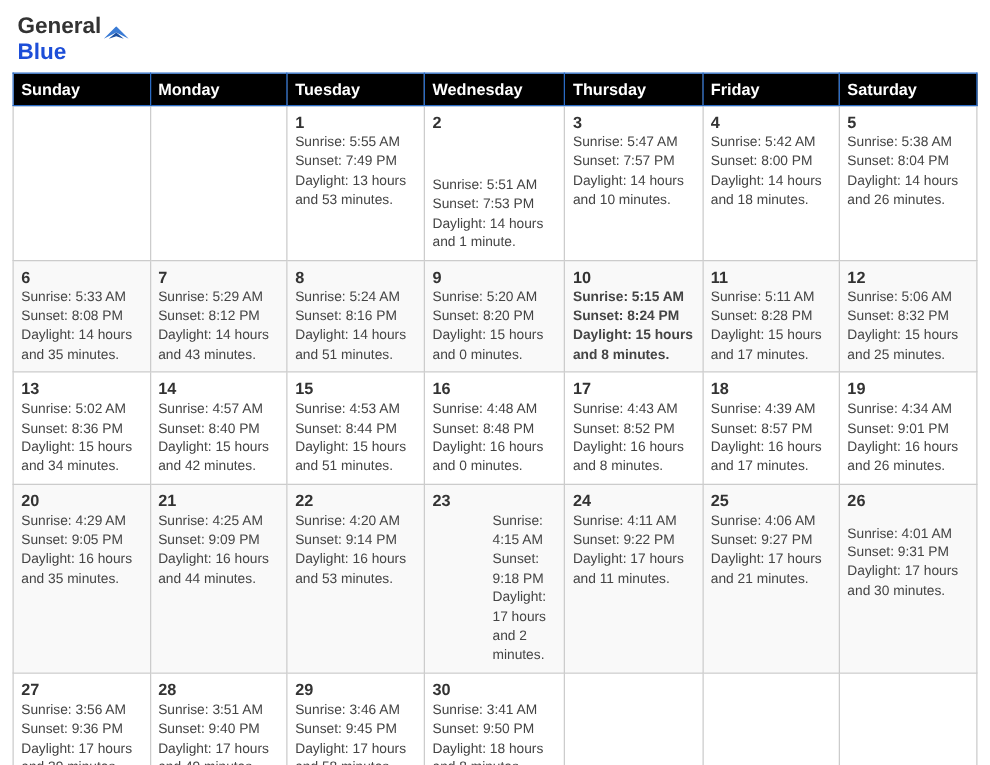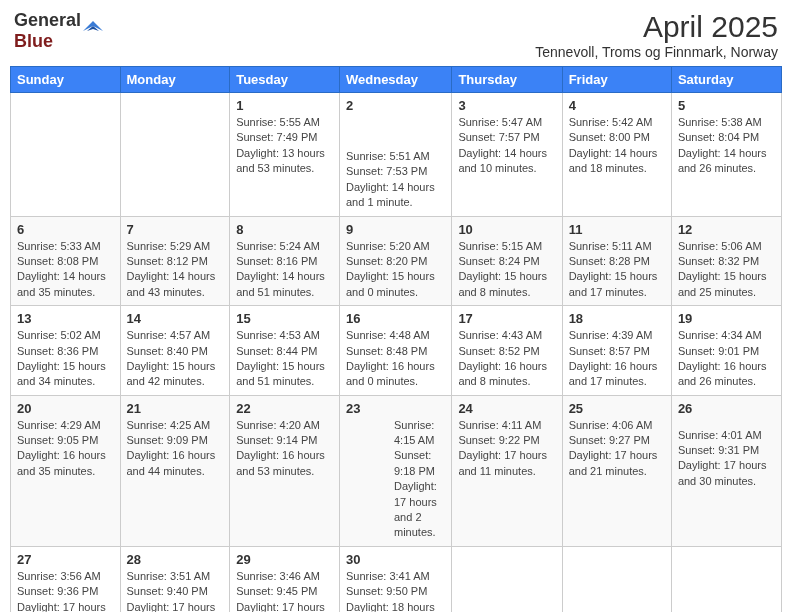--- a/index.html
+++ b/index.html
@@ -23,21 +23,21 @@
       justify-content: center;
     }
     .logo-text-general {
       font-size: 18px;
       font-weight: bold;
       color: #333;
     }
     .logo-text-blue {
       font-size: 18px;
       font-weight: bold;
-      color: #7f1d1d;
+      color: #1d4ed8;
     }
     .logo-icon {
       width: 20px;
       height: 20px;
       margin-left: 2px;
     }
     .title-block {
       text-align: right;
     }
     .title-block h1 {
@@ -49,21 +49,21 @@
       font-size: 14px;
       color: #333;
       font-weight: normal;
     }
     .calendar {
       width: 100%;
       border-collapse: collapse;
       border: 1px solid #ccc;
     }
     .calendar th {
-      background-color: #3b82f6;
+      background-color: #000000;
       color: white;
       text-align: left;
       padding: 5px 6px;
       font-size: 13px;
       font-weight: bold;
       border: 1px solid #2a6bc5;
     }
     .calendar td {
       vertical-align: top;
       padding: 5px 6px;
@@ -100,24 +100,20 @@
   <div class="logo">
     <div>
       <span class="logo-text-general">General</span><br>
       <span class="logo-text-blue">Blue</span>
     </div>
     <svg class="logo-icon" viewBox="0 0 20 20">
       <polygon points="0,10 10,0 20,10 10,5" fill="#3a7bd5"></polygon>
       <polygon points="4,10 10,5 16,10 10,8" fill="#1a4fa0"></polygon>
     </svg>
   </div>
-  <div class="title-block">
-    <h1>April 2025</h1>
-    <h2>Tennevoll, Troms og Finnmark, Norway</h2>
-  </div>
 </div>
 
 <table class="calendar">
   <thead>
     <tr>
     <th>Sunday</th>
         <th>Monday</th>
         <th>Tuesday</th>
         <th>Wednesday</th>
         <th>Thursday</th>
@@ -180,21 +176,21 @@
 Daylight: 14 hours and 51 minutes.</div>
         </td>
         <td>
           <span class="day-number">9</span>
           <div class="day-info" style="white-space: pre-line;">Sunrise: 5:20 AM
 Sunset: 8:20 PM
 Daylight: 15 hours and 0 minutes.</div>
         </td>
         <td>
           <span class="day-number">10</span>
-          <div class="day-info" style="white-space: pre-line;">Sunrise: 5:15 AM
+          <div class="day-info" style="white-space: pre-line; font-weight: bold;">Sunrise: 5:15 AM
 Sunset: 8:24 PM
 Daylight: 15 hours and 8 minutes.</div>
         </td>
         <td>
           <span class="day-number">11</span>
           <div class="day-info" style="white-space: pre-line;">Sunrise: 5:11 AM
 Sunset: 8:28 PM
 Daylight: 15 hours and 17 minutes.</div>
         </td>
         <td>

